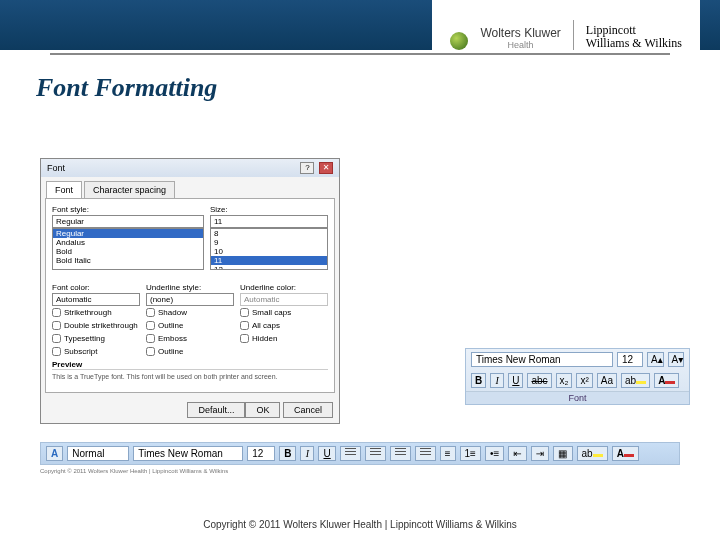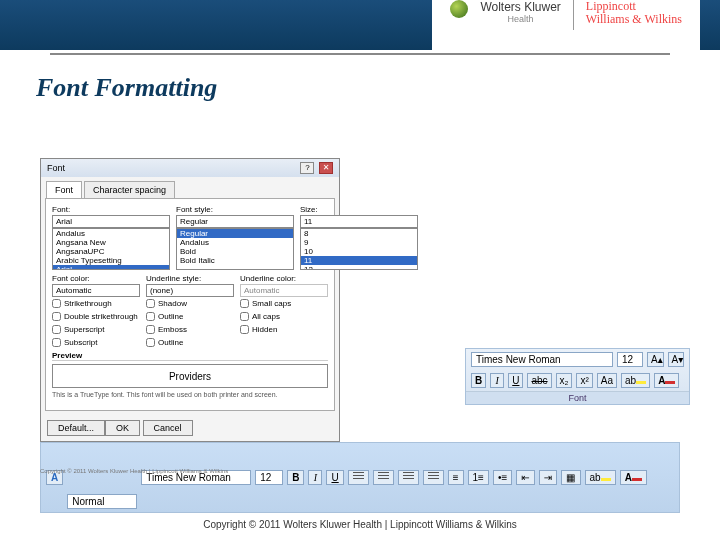--- a/index.html
+++ b/index.html
@@ -1,23 +1,23 @@
 <!DOCTYPE html>
 <html><head>
 <meta charset="utf-8">
 <style>
   * { box-sizing: border-box; margin: 0; padding: 0; }
   body { width: 720px; height: 540px; font-family: "Segoe UI", Tahoma, sans-serif; background: #fff; position: relative; }
 
   .top-bar { height: 50px; background: linear-gradient(#1a4d7a,#0d3a5e); display:flex; justify-content:flex-end; align-items:center; padding-right:20px; }
-  .logo-area { background:#fff; height:50px; display:flex; align-items:flex-start; padding:0 18px; gap:12px; }
+  .logo-area { background:#fff; height:50px; display:flex; align-items:flex-end; padding:0 18px; gap:12px; }
   .logo-wk { font-size:12px; color:#3a3a3a; }
   .logo-wk .sub { font-size:9px; color:#888; display:block; text-align:center; }
   .logo-sep { width:1px; height:30px; background:#999; }
-  .logo-lww { font-size:12px; color:#ef4444; font-family: Georgia, serif; line-height:1.1; }
+  .logo-lww { font-size:12px; color:#000000; font-family: Georgia, serif; line-height:1.1; }
   .logo-dot { width:18px; height:18px; border-radius:50%; background: radial-gradient(circle at 35% 35%, #b4d455 0%, #5c8a2a 70%); }
 
   .rule { height:2px; background:#888; margin: 3px 50px 0 50px; }
 
   .slide-title { font-size:26px; font-weight:bold; color:#0d3a5e; font-style:italic; font-family: Georgia, serif; margin: 18px 0 12px 36px; }
 
   
   .dialog { position:absolute; left:40px; top:158px; width:300px; background:#f4f4f4; border:1px solid #888; font-size:9px; }
   .dlg-title { background: linear-gradient(#e8eef6,#d5e0ee); padding:3px 6px; display:flex; justify-content:space-between; align-items:center; }
   .dlg-btns span { display:inline-block; width:14px; height:12px; margin-left:2px; border:1px solid #888; background:#eee; text-align:center; line-height:10px; font-size:8px; }
@@ -32,21 +32,21 @@
   .sel { border:1px solid #888; padding:1px 3px; background:#fff; font-size:8px; }
   .listbox { border:1px solid #888; background:#fff; height:42px; overflow:hidden; font-size:8px; }
   .listbox div { padding:0 3px; }
   .listbox .hl { background:#316ac5; color:#fff; }
   .section-lbl { font-size:8px; font-weight:bold; margin:4px 0 3px; border-bottom:1px solid #ccc; }
   .fx-grid { display:grid; grid-template-columns: repeat(3,1fr); gap:4px 6px; font-size:8px; }
   .fx-grid label { display:flex; align-items:center; gap:3px; }
   .fx-grid input { width:9px; height:9px; }
   .preview-box { border:1px solid #888; background:#fff; height:24px; display:flex; align-items:center; justify-content:center; font-size:10px; margin-bottom:3px; }
   .note { font-size:7px; color:#555; margin-bottom:6px; }
-  .dlg-foot { display:flex; justify-content:flex-start; padding:5px 6px; }
+  .dlg-foot { display:flex; justify-content:flex-end; padding:5px 6px; }
   .btn { border:1px solid #888; background:#eee; padding:2px 10px; font-size:9px; cursor:pointer; }
 
   
   .ribbon-group { position:absolute; right:30px; top:348px; width:225px; border:1px solid #a9c1db; background: linear-gradient(#eaf1f9,#d6e3f2); font-size:11px; }
   .ribbon-row { display:flex; align-items:center; padding:3px 5px; gap:4px; }
   .rg-input { border:1px solid #8aa6c6; background:#fff; padding:1px 4px; font-size:10px; }
   .rg-btn { border:1px solid #8aa6c6; background:#e3edf7; padding:1px 3px; cursor:pointer; font-size:10px; min-width:14px; text-align:center; }
   .rg-btn.bold { font-weight:bold; }
   .rg-btn.italic { font-style:italic; font-family:serif; }
   .rg-btn.ul { text-decoration:underline; }
@@ -91,31 +91,20 @@
       <span>?</span>
       <span class="close">✕</span>
     </span>
   </div>
   <div class="tabs">
     <div class="tab active">Font</div>
     <div class="tab">Character spacing</div>
   </div>
   <div class="dlg-body">
     <div class="row">
-      <div class="col" style="flex:2">
-        <span class="label">Font:</span>
-        <input class="sel" value="Arial" style="">
-        <div class="listbox">
-          <div>Andalus</div>
-          <div>Angsana New</div>
-          <div>AngsanaUPC</div>
-          <div>Arabic Typesetting</div>
-          <div class="hl">Arial</div>
-        </div>
-      </div>
       <div class="col">
         <span class="label">Font style:</span>
         <input class="sel" value="Regular" style="">
         <div class="listbox">
           <div class="hl">Regular</div>
           <div>Andalus</div>
           <div>Bold</div>
           <div>Bold Italic</div>
         </div>
       </div>
@@ -124,21 +113,21 @@
         <input class="sel" value="11" style="">
         <div class="listbox">
           <div>8</div>
           <div>9</div>
           <div>10</div>
           <div class="hl">11</div>
           <div>12</div>
         </div>
       </div>
     </div>
-    <div class="row" style="margin-top:4px">
+    <div class="row" style="margin-top:13px">
       <div class="col">
         <span class="label">Font color:</span>
         <div class="sel">Automatic</div>
       </div>
       <div class="col">
         <span class="label">Underline style:</span>
         <div class="sel">(none)</div>
       </div>
       <div class="col">
         <span class="label">Underline color:</span>
@@ -165,41 +154,40 @@
       <label>
           <input type="checkbox" style="">
           <span>Outline</span>
         </label>
       <label>
           <input type="checkbox" style="">
           <span>All caps</span>
         </label>
       <label>
           <input type="checkbox" style="">
-          <span>Superscript</span>
+          <span>Typesetting</span>
         </label>
       <label>
           <input type="checkbox" style="">
           <span>Emboss</span>
         </label>
       <label>
           <input type="checkbox" style="">
           <span>Hidden</span>
         </label>
       <label>
           <input type="checkbox" style="">
           <span>Subscript</span>
         </label>
       <label>
           <input type="checkbox" style="">
           <span>Outline</span>
         </label>
     </div>
     <div class="section-lbl">Preview</div>
-    <div class="preview-box">Providers</div>
     <div class="note">This is a TrueType font. This font will be used on both printer and screen.</div>
   </div>
   <div class="dlg-foot">
     <button class="btn">Default...</button>
     <span>
       <button class="btn">OK</button>
       <button class="btn">Cancel</button>
     </span>
   </div>
 </div>
@@ -220,21 +208,21 @@
     <span class="rg-btn">x²</span>
     <span class="rg-btn">Aa</span>
     <span class="rg-btn"><span>ab</span><span class="swatch-y"></span></span>
     <span class="rg-btn"><b>A</b><span class="swatch-r"></span></span>
   </div>
   <div class="rg-cap">Font</div>
 </div>
 
 <div class="toolbar2">
   <span class="tb-btn" style="color:#2a6ac0;font-weight:bold">A</span>
-  <input class="tb-sel" style="width: 70px; margin-top: 48px;" value="Normal">
+  <input class="tb-sel" style="width: 62px;" value="Normal">
   <input class="tb-sel" style="width: 110px;" value="Times New Roman">
   <input class="tb-sel" style="width: 28px;" value="12">
   <span class="tb-btn bold">B</span>
   <span class="tb-btn italic">I</span>
   <span class="tb-btn ul">U</span>
   <span class="tb-btn"><span class="align-ic"></span></span>
   <span class="tb-btn"><span class="align-ic"></span></span>
   <span class="tb-btn"><span class="align-ic"></span></span>
   <span class="tb-btn"><span class="align-ic"></span></span>
   <span class="tb-btn">≡</span>

